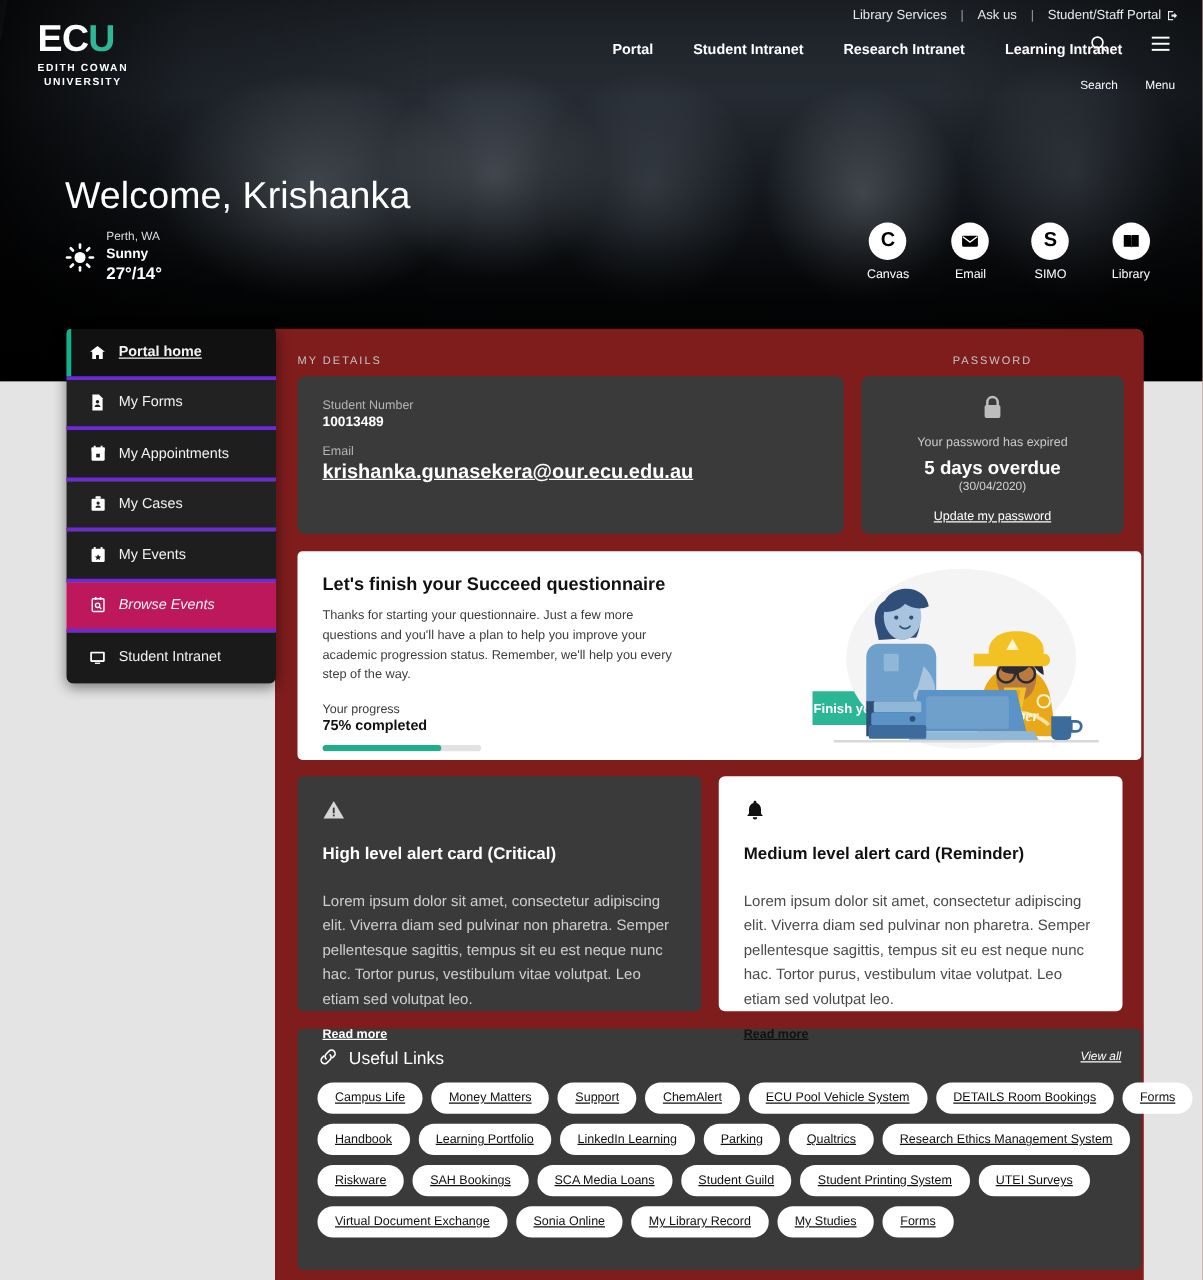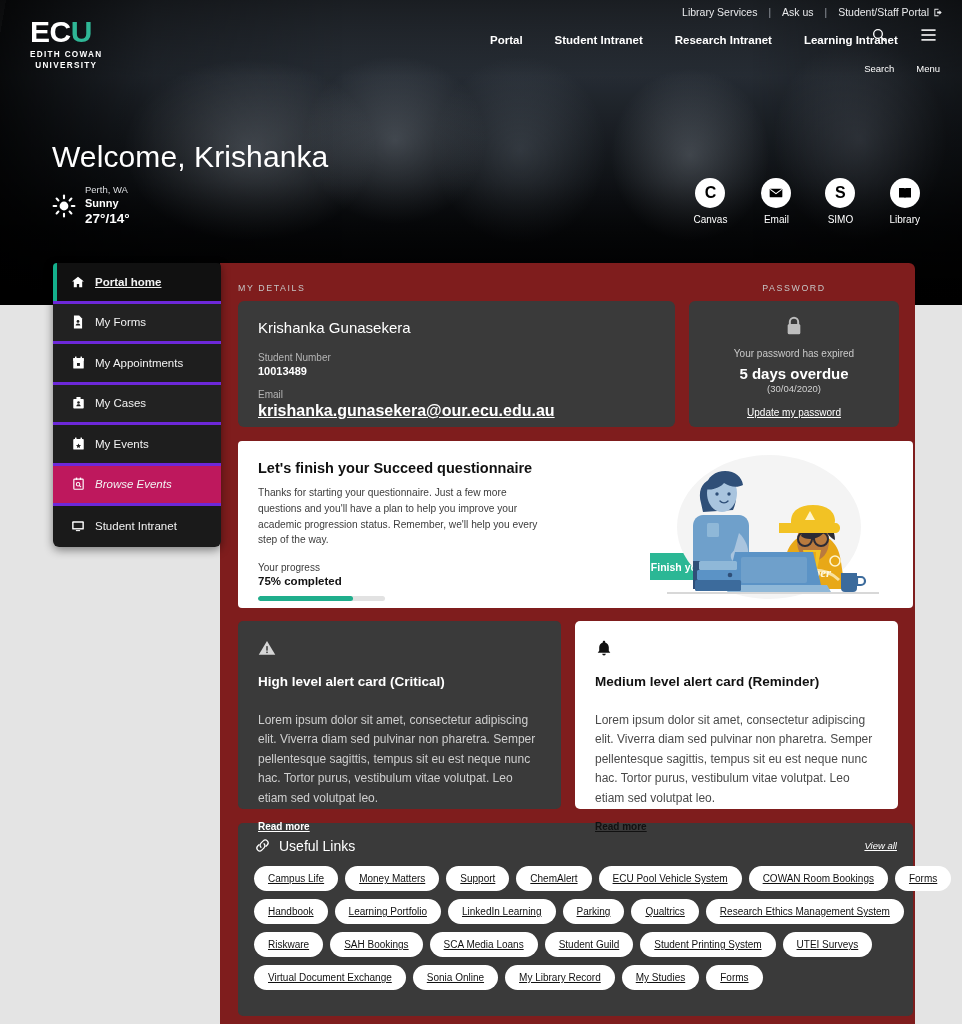--- a/index.html
+++ b/index.html
@@ -384,21 +384,20 @@
       <span class="side-label">Student Intranet</span>
     </div>
   </div>
 
   <div class="panel">
 
     <div class="row-top">
       <div class="col-details">
         <div class="section-cap">MY DETAILS</div>
         <div class="card-dark details-card">
-          <div class="details-name">Krishanka  Gunasekera</div>
           <div class="details-label">Student Number</div>
           <div class="details-value">10013489</div>
           <div class="details-label">Email</div>
           <a class="details-email">krishanka.gunasekera@our.ecu.edu.au</a>
         </div>
       </div>
 
       <div class="col-pass">
         <div class="section-cap" style="text-align:center">PASSWORD</div>
         <div class="card-dark pass-card">
@@ -516,21 +515,21 @@
             <div class="pill">
               <span>Support</span>
             </div>
             <div class="pill">
               <span>ChemAlert</span>
             </div>
             <div class="pill">
               <span>ECU Pool Vehicle System</span>
             </div>
             <div class="pill">
-              <span>COWAN Room Bookings</span>
+              <span>DETAILS Room Bookings</span>
             </div>
             <div class="pill">
               <span>Forms</span>
             </div>
           </div>
           <div class="pill-row">
             <div class="pill">
               <span>Handbook</span>
             </div>
             <div class="pill">

